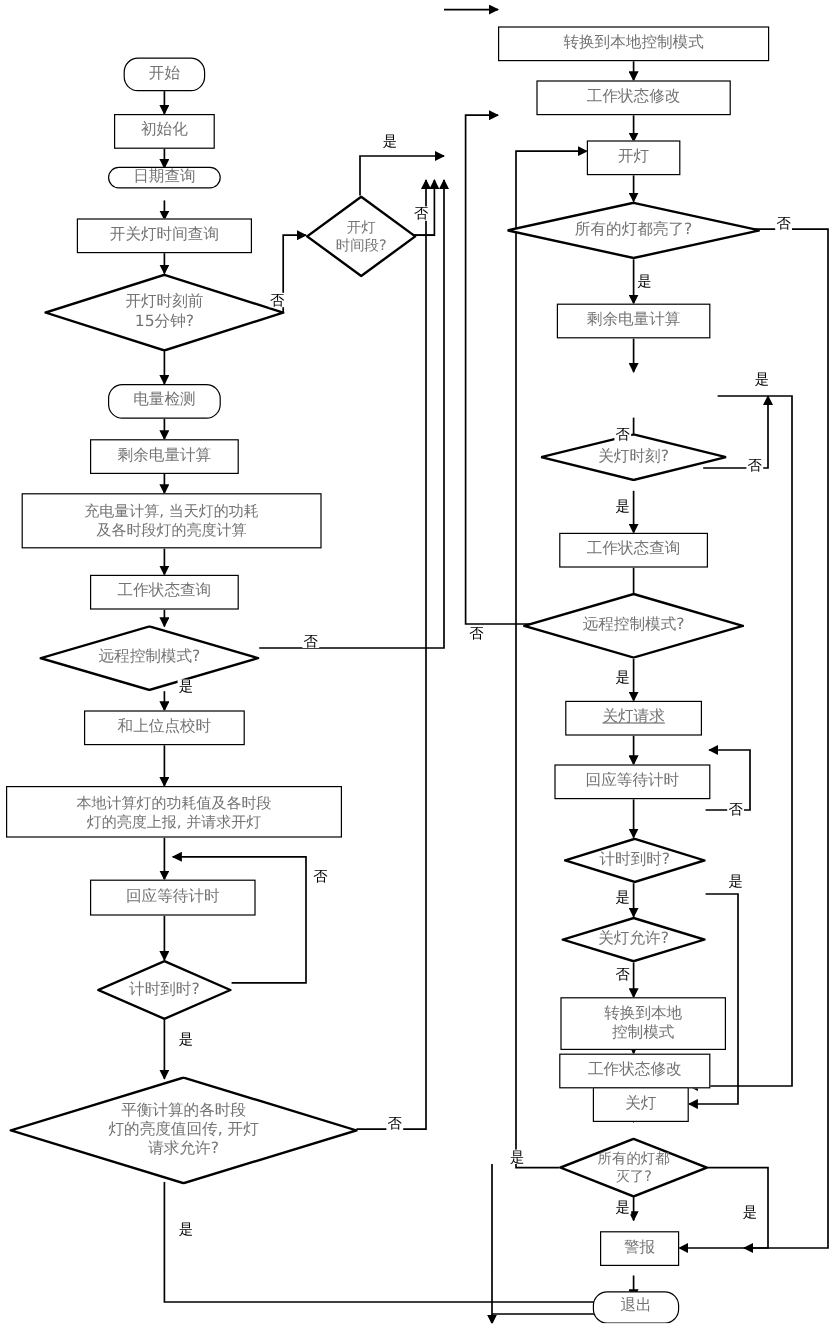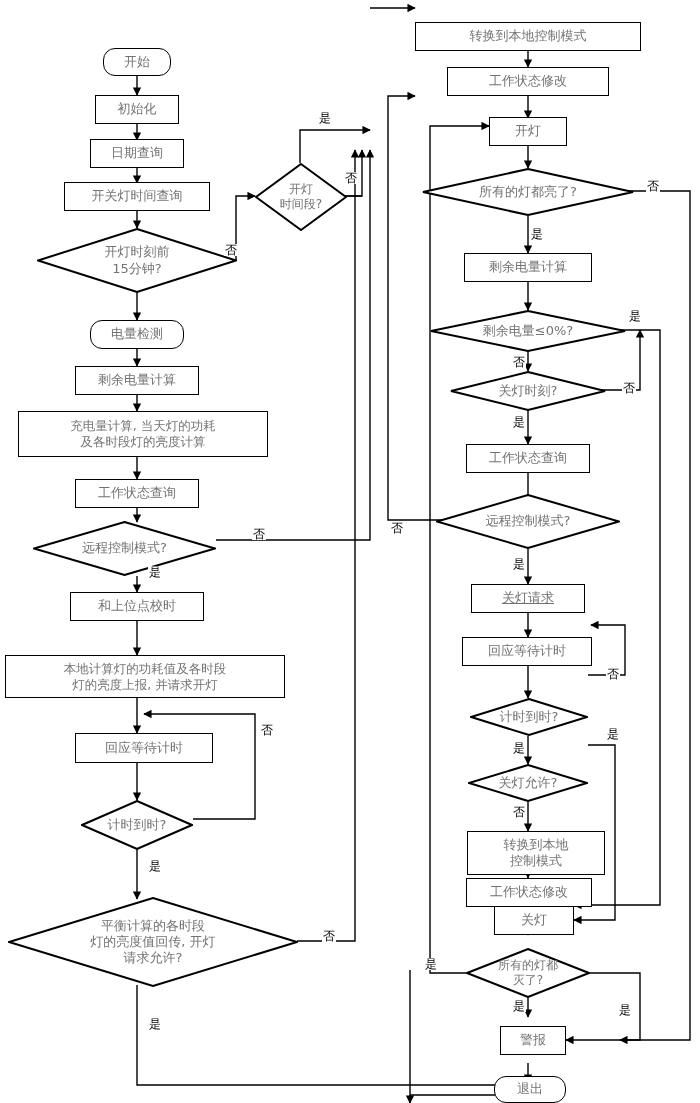--- a/index.html
+++ b/index.html
@@ -154,21 +154,21 @@
   </svg>
 
   <div class="node stadium" style="left:103px; top:48px; width:68px; height:28px;">
     <span>开始</span>
   </div>
 
   <div class="node rect" style="left:95px; top:95px; width:84px; height:29px;">
     <span>初始化</span>
   </div>
 
-  <div class="node rect" style="left:90px; top:139px; width:94px; height:29px;">
+  <div class="node rect" style="left:90px; top:139px; width:94px; height:18px;border-radius:10px;">
     <span>日期查询</span>
   </div>
 
   <div class="node rect" style="left:64px; top:182px; width:146px; height:29px;">
     <span>开关灯时间查询</span>
   </div>
 
   <div class="node diamond" style="left:37px; top:228px; width:200px; height:65px;">
     <svg class="dshape" viewBox="0 0 200 65" preserveAspectRatio="none">
       <polygon points="100,1 199,32.5 100,64 1,32.5" fill="#fff" stroke="#000" stroke-width="2" vector-effect="non-scaling-stroke"></polygon>
@@ -254,28 +254,22 @@
     <svg class="dshape" viewBox="0 0 212 48" preserveAspectRatio="none">
       <polygon points="106,1 211,24 106,47 1,24" fill="#fff" stroke="#000" stroke-width="2" vector-effect="non-scaling-stroke"></polygon>
     </svg>
     <span class="dlabel">所有的灯都亮了?</span>
   </div>
 
   <div class="node rect" style="left:464px; top:253px; width:128px; height:29px;">
     <span>剩余电量计算</span>
   </div>
 
-  <div class="node diamond" style="left:430px; top:310px; width:196px; height:42px;">
-    <svg class="dshape" viewBox="0 0 196 42" preserveAspectRatio="none">
-      <polygon points="98,1 195,21 98,41 1,21" fill="#fff" stroke="#000" stroke-width="2" vector-effect="non-scaling-stroke"></polygon>
-    </svg>
-    <span class="dlabel">剩余电量≤0%?</span>
-  </div>
-
-  <div class="node diamond" style="left:450px; top:371px; width:156px; height:40px;">
+
+  <div class="node diamond" style="left:450px; top:361px; width:156px; height:40px;">
     <svg class="dshape" viewBox="0 0 156 40" preserveAspectRatio="none">
       <polygon points="78,1 155,20 78,39 1,20" fill="#fff" stroke="#000" stroke-width="2" vector-effect="non-scaling-stroke"></polygon>
     </svg>
     <span class="dlabel">关灯时刻?</span>
   </div>
 
   <div class="node rect" style="left:466px; top:444px; width:124px; height:29px;">
     <span>工作状态查询</span>
   </div>
 

